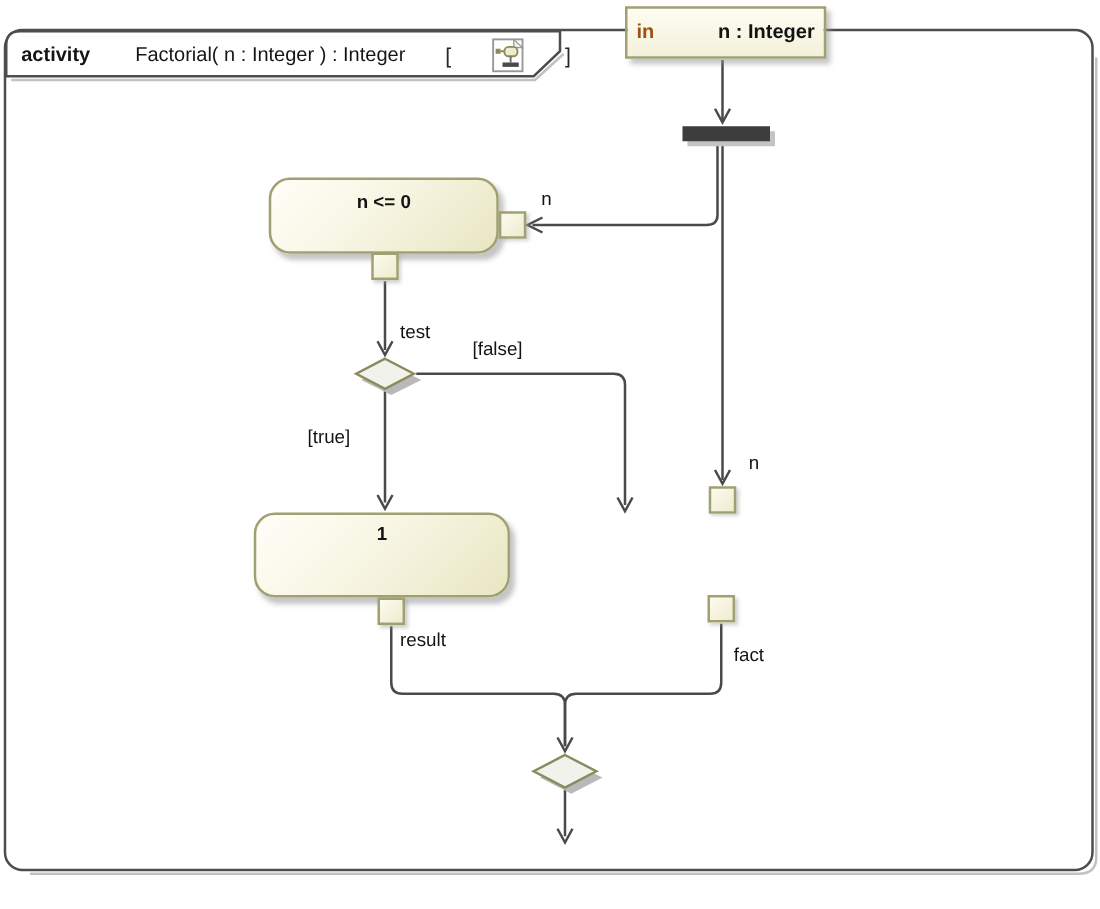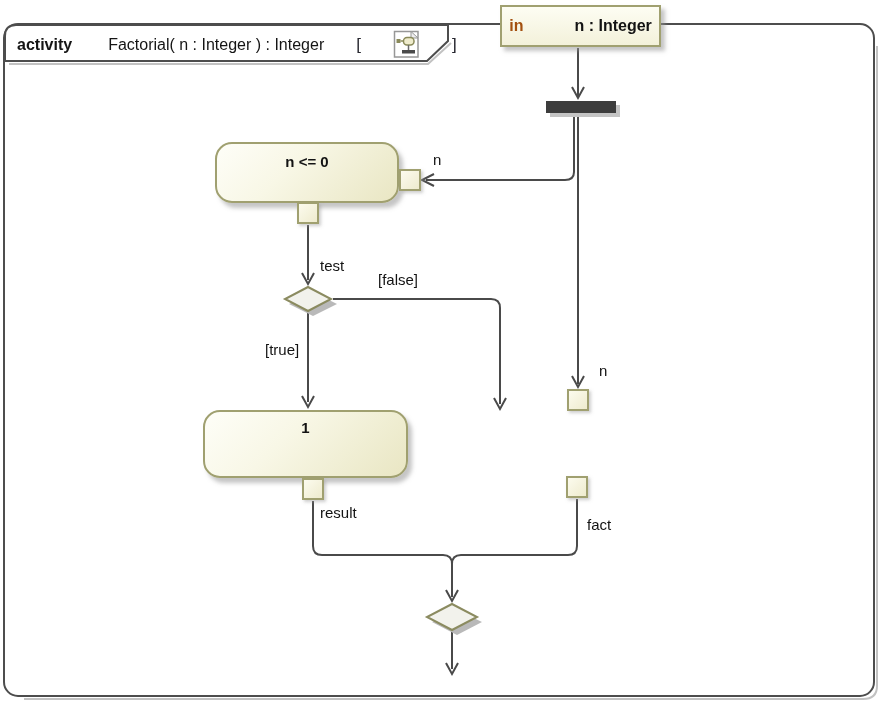--- a/index.html
+++ b/index.html
@@ -108,18 +108,18 @@
 
   <div class="pin" style="left:399px;top:169px;"></div>
   <div class="pin" style="left:297px;top:202px;"></div>
   <div class="pin" style="left:302px;top:478px;"></div>
   <div class="pin" style="left:567px;top:389px;"></div>
   <div class="pin" style="left:566px;top:476px;"></div>
 
   <div class="elabel" style="left:433px;top:151px;">n</div>
   <div class="elabel" style="left:320px;top:230px;margin-top:27px;">test</div>
   <div class="elabel" style="left:378px;top:271px;">[false]</div>
-  <div class="elabel" style="left:246px;top:341px;margin-left:19px;">[true]</div>
+  <div class="elabel" style="left:246px;top:341px;">[true]</div>
   <div class="elabel" style="left:320px;top:504px;">result</div>
   <div class="elabel" style="left:587px;top:516px;">fact</div>
   <div class="elabel" style="left:599px;top:362px;">n</div>
 
 </div>
 
 </body></html>

